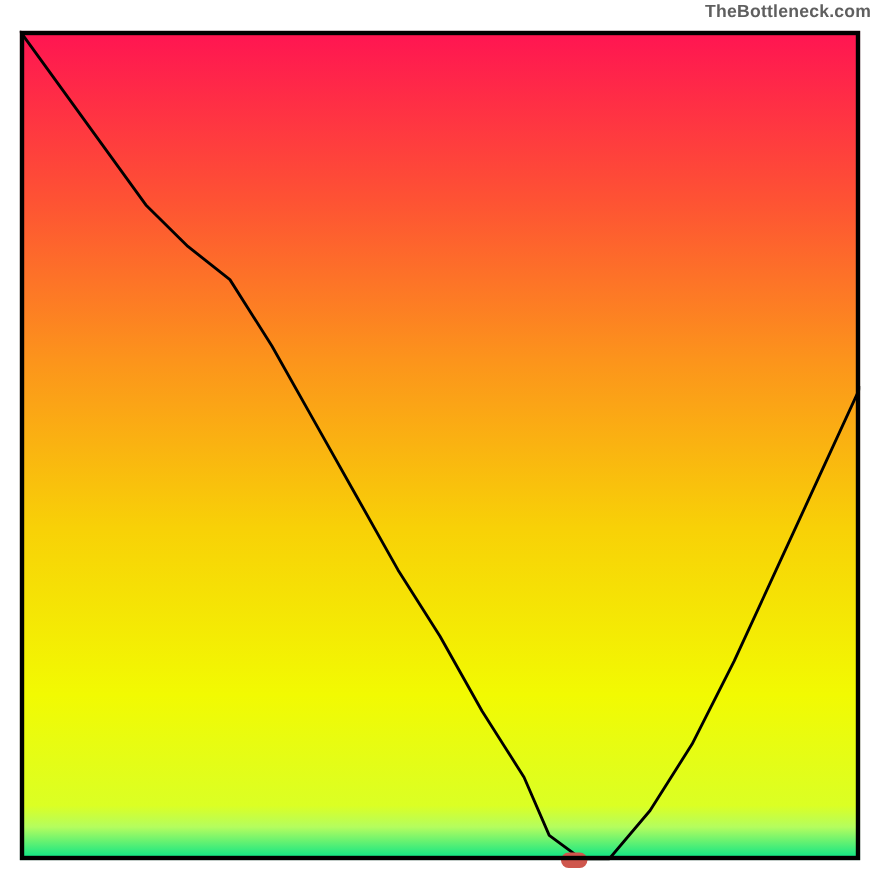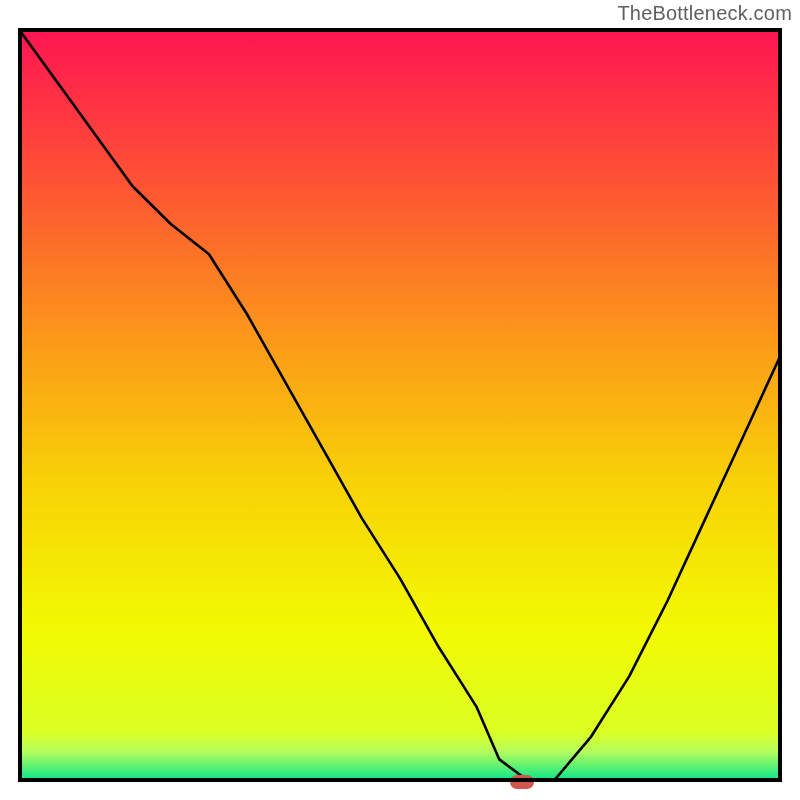--- a/index.html
+++ b/index.html
@@ -14,22 +14,22 @@
   .frame {
     position: relative;
     width: 800px;
     height: 800px;
   }
   .watermark {
     position: absolute;
     top: 2px;
     right: 8px;
     color: #5f5f5f;
-    font-size: 20px;
-    font-weight: 400;
+    font-size: 16px;
+    font-weight: 700;
     letter-spacing: 0.2px;
     z-index: 5;
   }
   .plot-border {
     position: absolute;
     box-sizing: border-box;
     border: 4px solid #000000;
     z-index: 4;
     pointer-events: none;
   }

